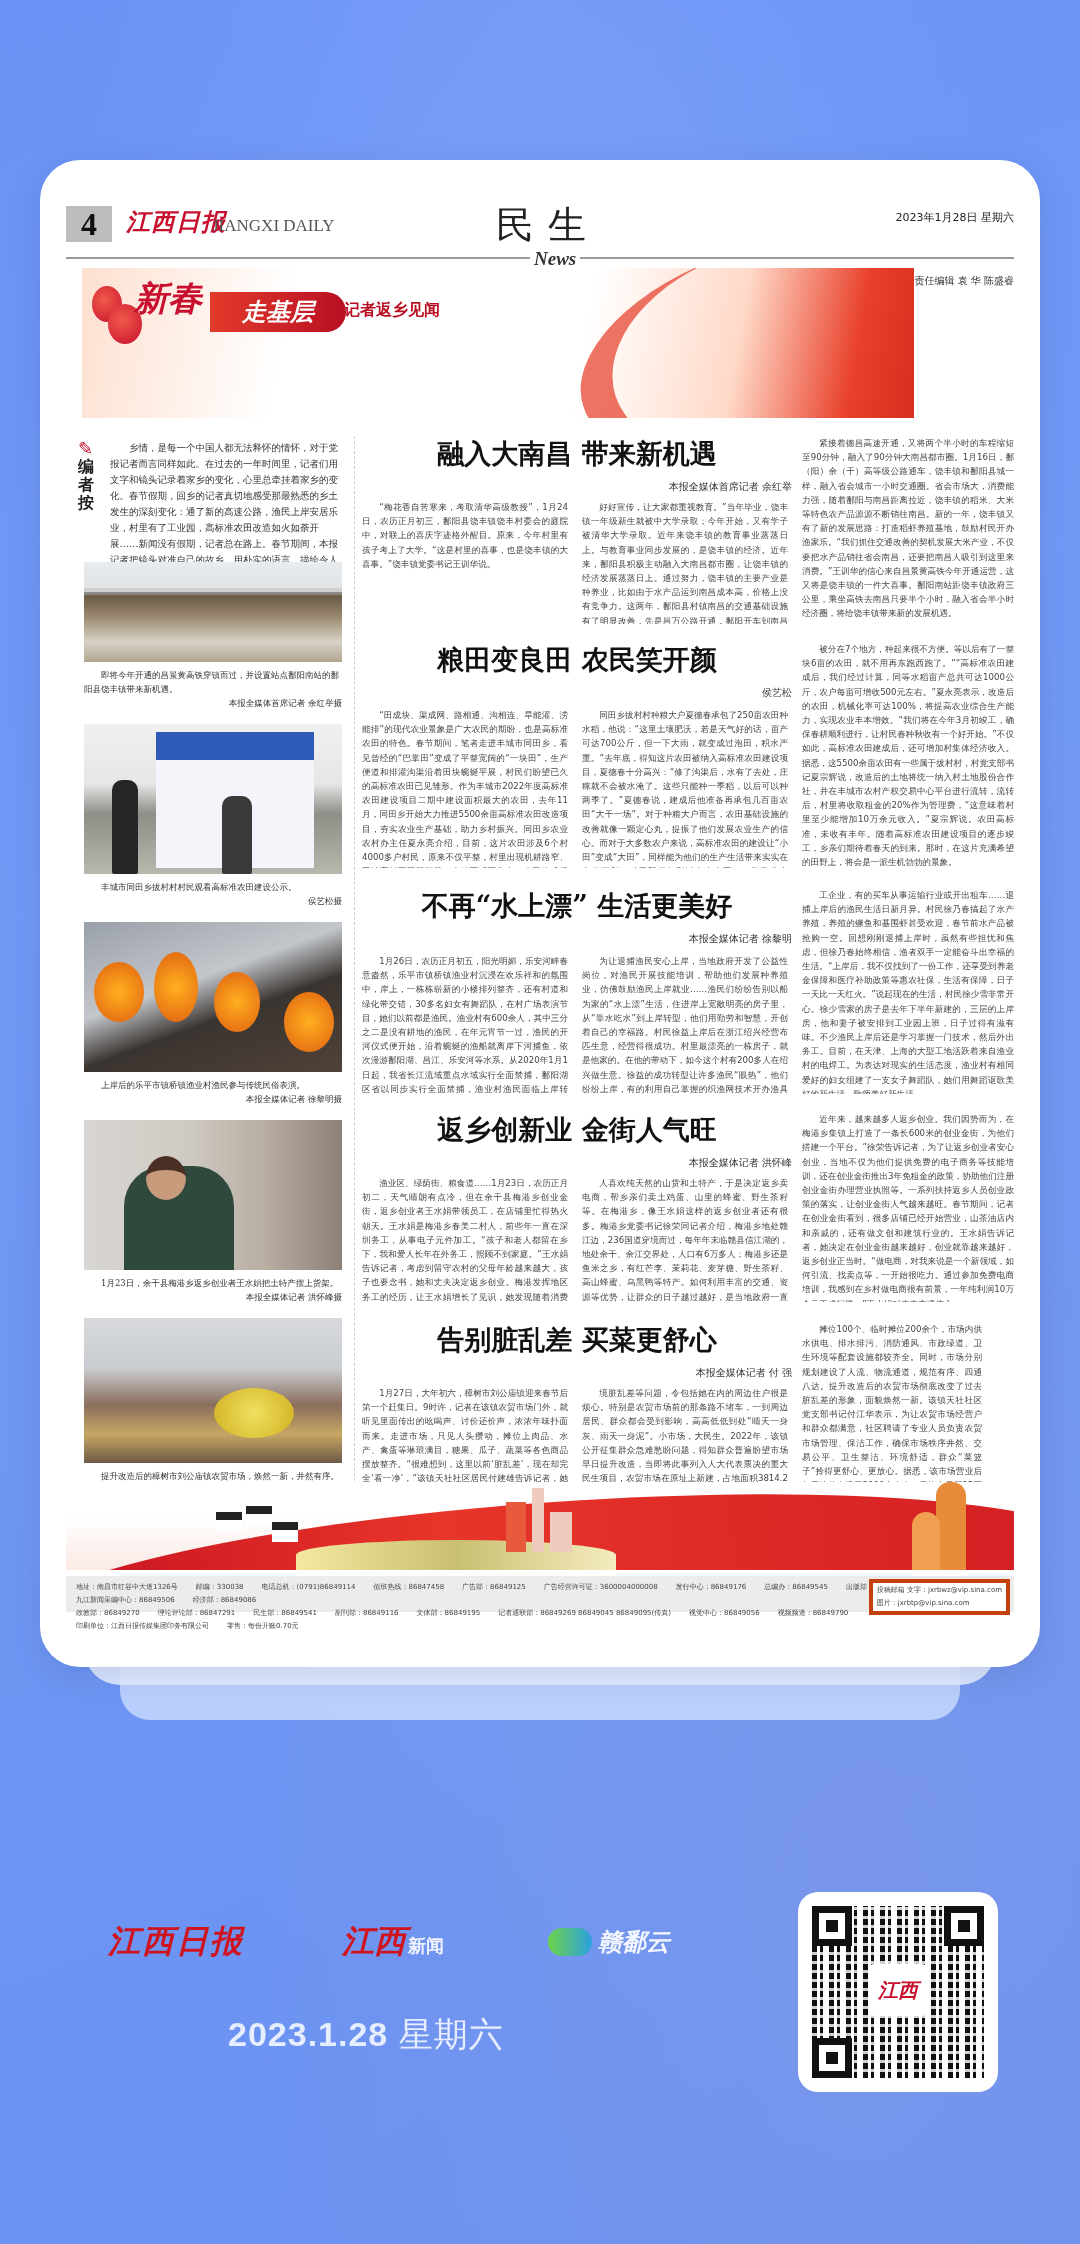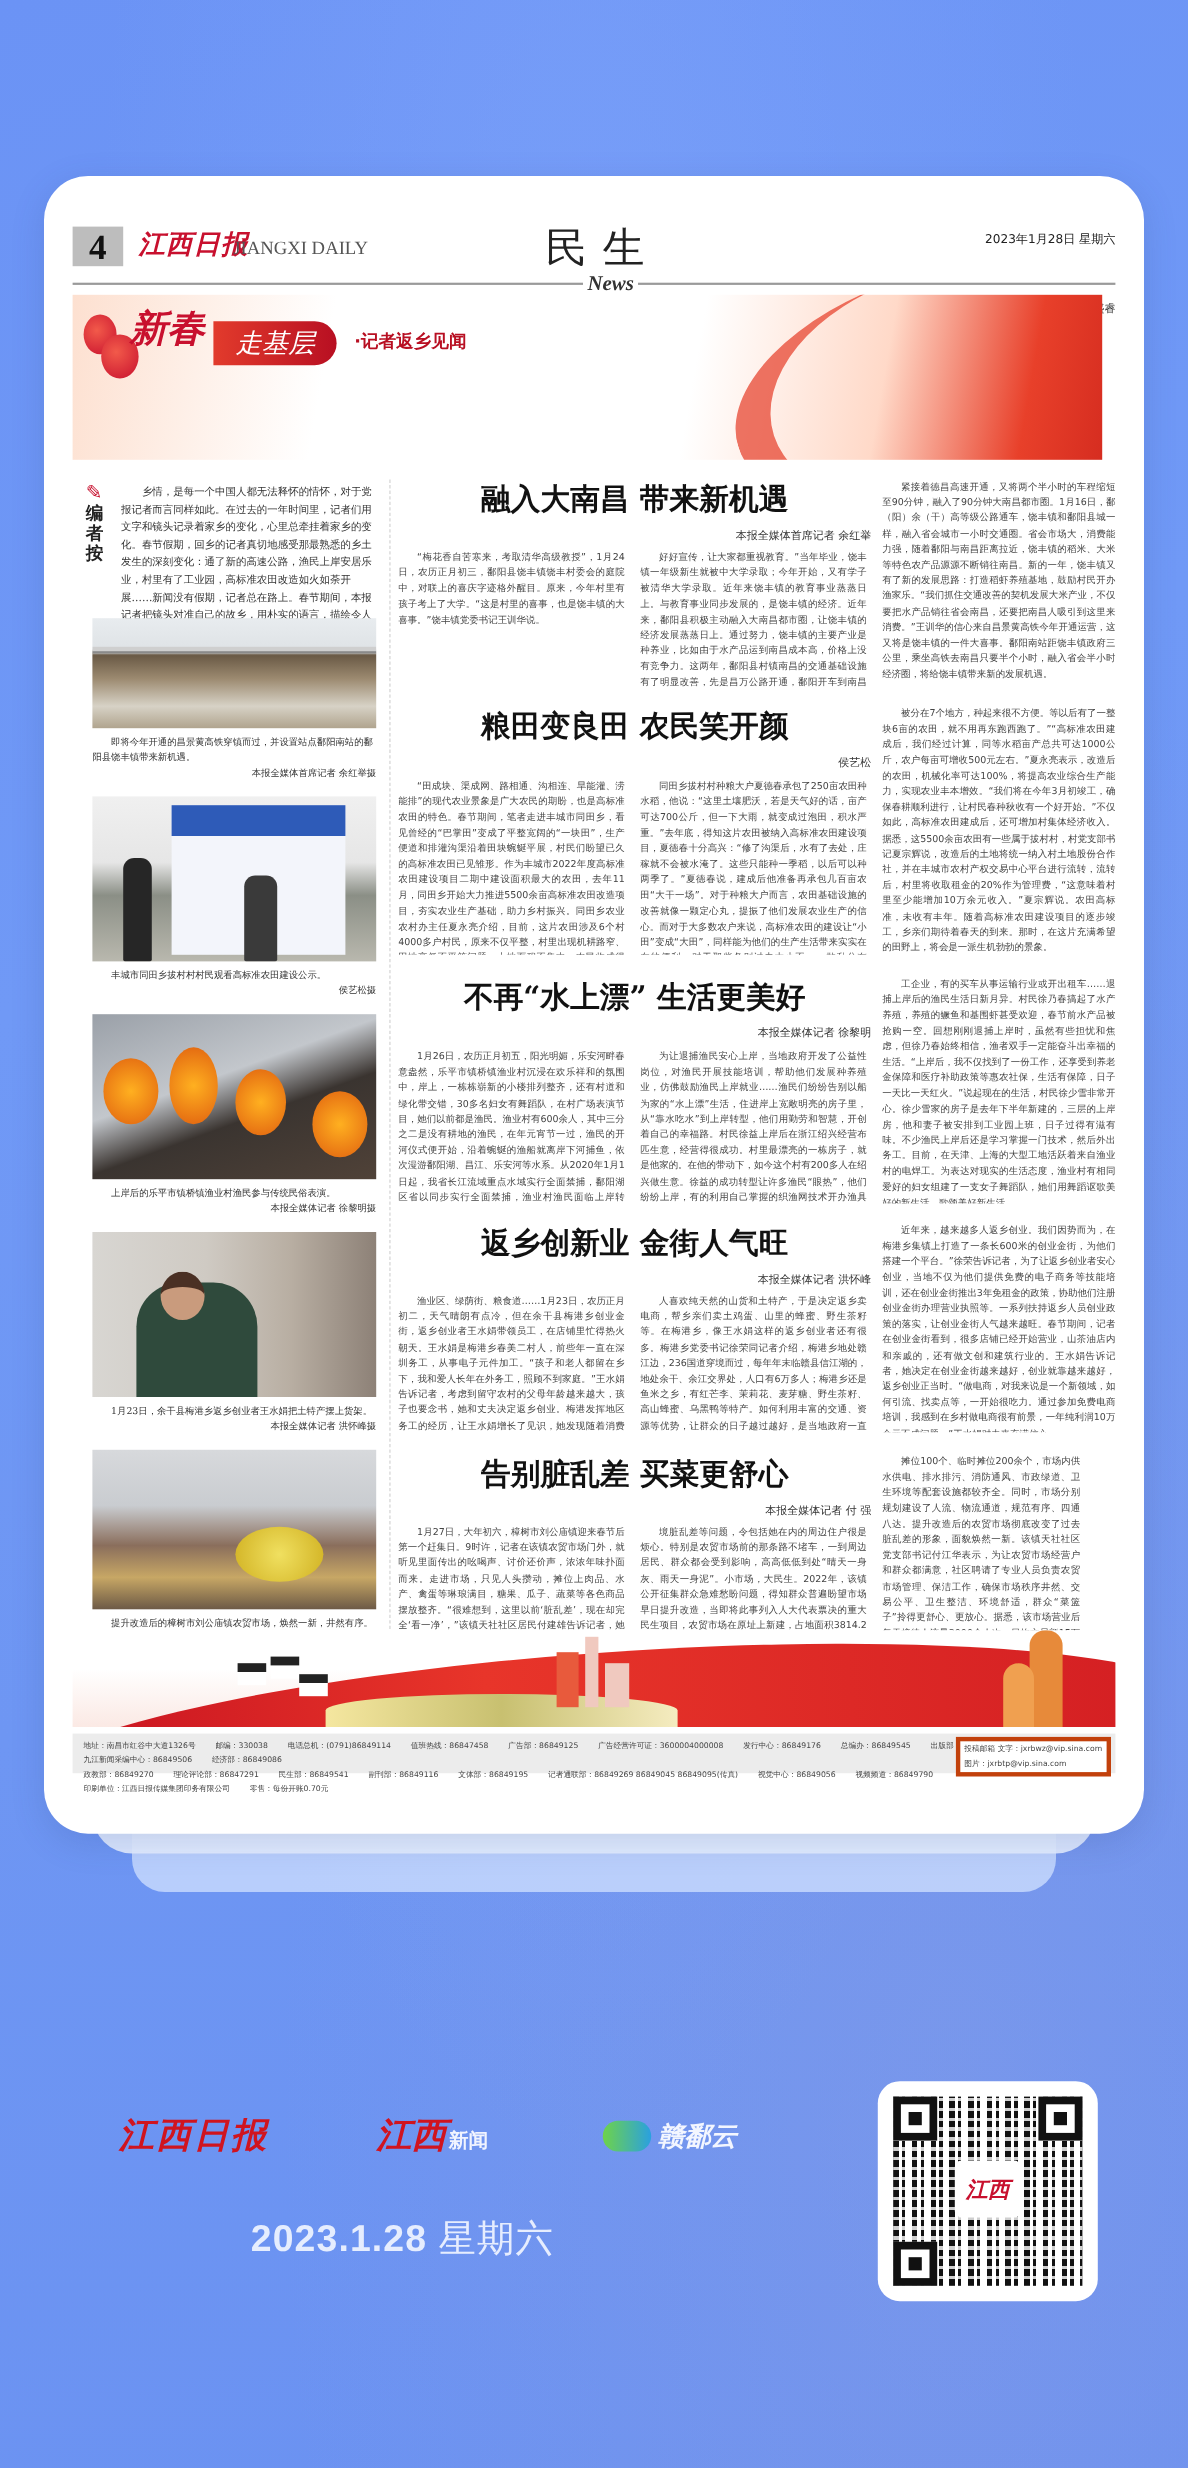--- a/index.html
+++ b/index.html
@@ -60,40 +60,40 @@
   .date-small {
     position: absolute; right: 0; top: 10px; font-size: 11px; color: #222;
   }
   .editors {
     position: absolute; right: 0; top: 31px; font-size: 10px; color: #333; margin-top: 43px;
   }
   .editors .sq { display:inline-block; width:8px; height:8px; background:#c8102e; margin-right:4px; vertical-align: -1px; }
 
   
   .banner {
-    position: absolute; left: 0; top: 68px; width: 936px; height: 150px;
+    position: absolute; left: 16px; top: 68px; width: 832px; height: 150px;
     background: linear-gradient(100deg, #fde0d0 0%, #ffffff 25%, #ffffff 60%, #ffd9c8 78%, #e8402a 92%, #d62d20 100%);
     overflow: hidden;
   }
   .banner .swoosh {
     position: absolute; right: -40px; top: -20px; width: 380px; height: 200px;
     border-radius: 50%; border-left: 34px solid #e63b26; transform: rotate(-18deg);
     opacity: 0.7;
   }
   .lantern {
     position: absolute; width: 30px; height: 36px; background: radial-gradient(circle at 40% 40%, #f25a4a, #c8102e);
     border-radius: 50%;
   }
   .banner .tag-xin {
     position: absolute; left: 52px; top: 8px; font-size: 34px; color: #c8102e; font-weight: bold; font-style: italic;
     font-family: "DejaVu Serif", serif;
   }
   .banner .tag-box {
     position: absolute; left: 128px; top: 24px; background: linear-gradient(90deg,#e23b2c,#b80f22);
-    color:#fff; font-size: 24px; font-weight: normal; padding: 4px 20px; border-radius: 0 22px 22px 0; font-style: italic;
+    color:#fff; font-size: 24px; font-weight: bold; padding: 4px 32px; border-radius: 0 22px 22px 0; font-style: italic;
   }
   .banner .tag-sub {
     position: absolute; left: 256px; top: 32px; font-size: 16px; color: #b80f22; font-weight: bold;
   }
   .banner .headline {
     position: absolute; left: 0; top: 84px; width: 948px; text-align: center;
     font-size: 40px; font-weight: bold; color: #111; letter-spacing: 2px;
   }
 
   

